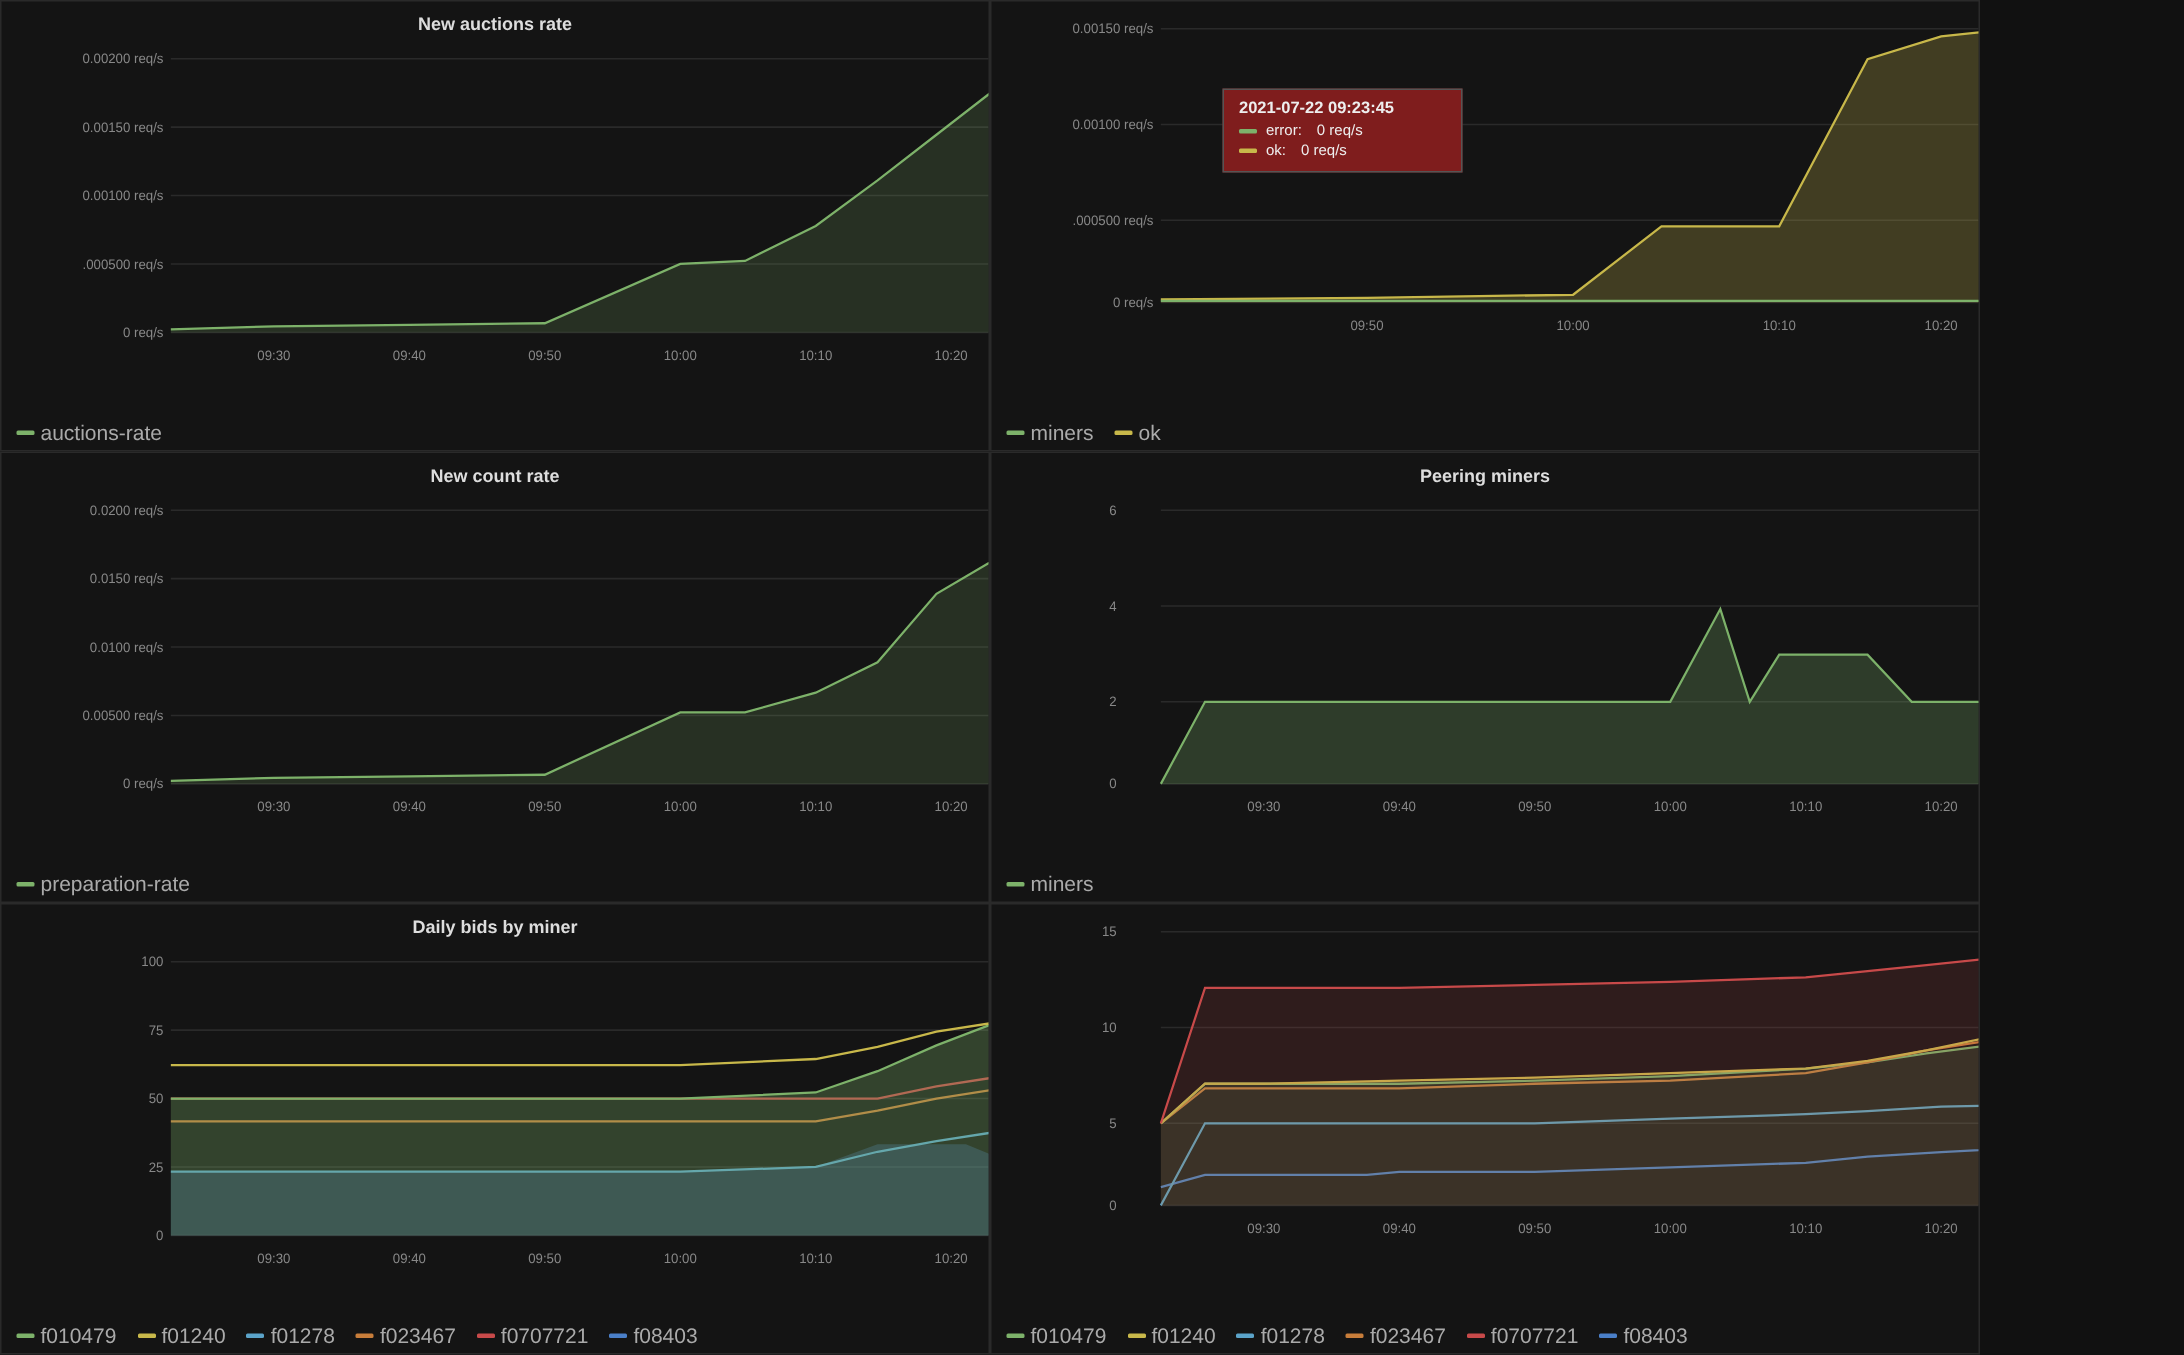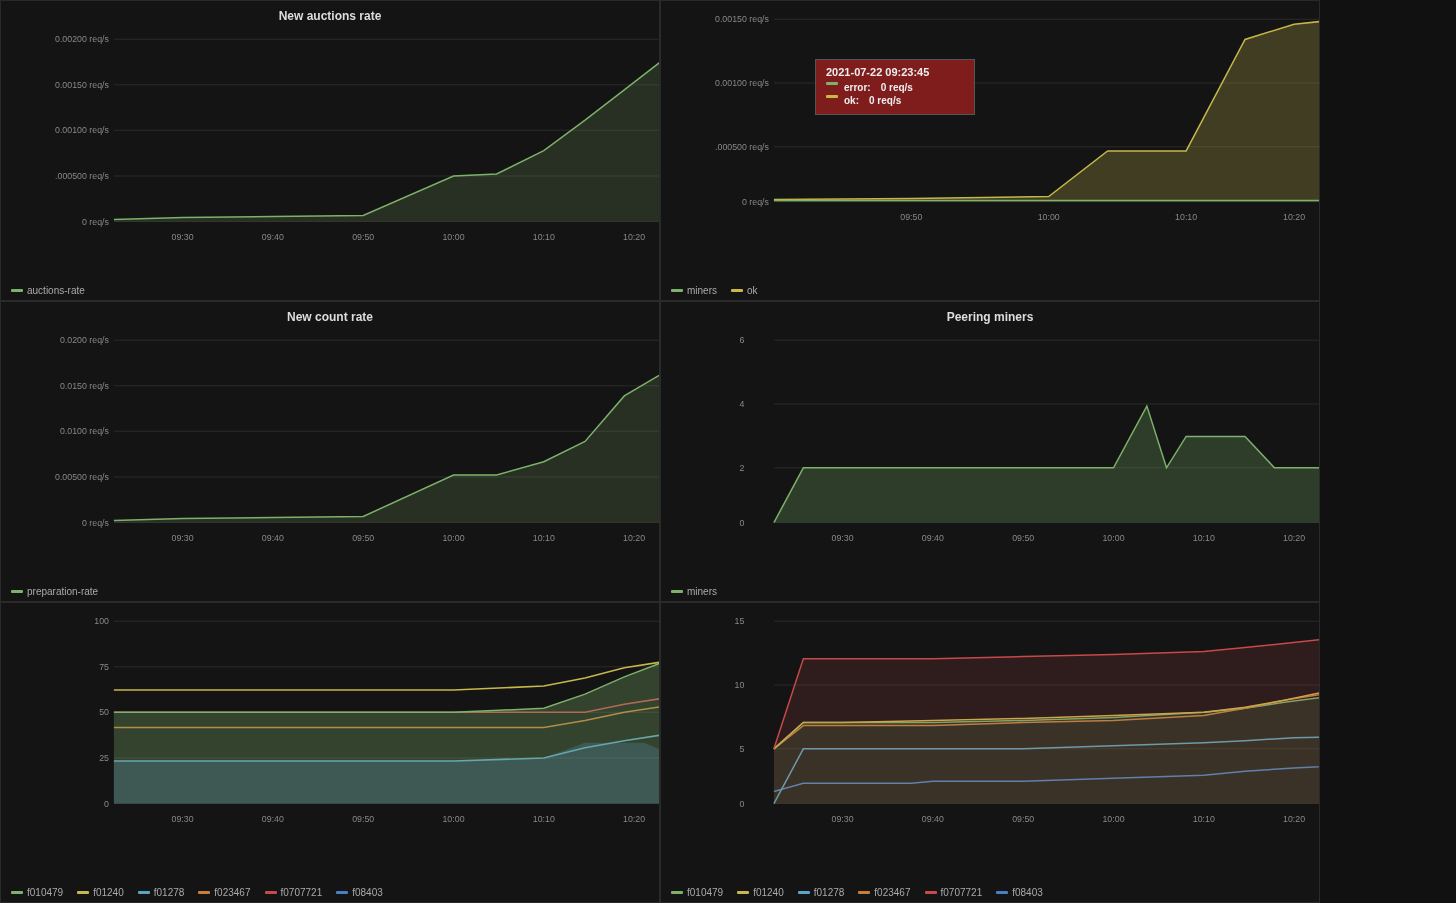--- a/index.html
+++ b/index.html
@@ -39,21 +39,21 @@
       width: 100%;
       height: calc(100% - 40px);
       margin-left: 44px;
     }
     .legend {
       position: absolute;
       bottom: 4px;
       left: 10px;
       display: flex;
       gap: 14px;
-      font-size: 10px;
+      font-size: 14px;
       color: #aaa;
     }
     .legend-item {
       display: flex;
       align-items: center;
       gap: 4px;
     }
     .legend-dot {
       width: 12px;
       height: 3px;
@@ -84,24 +84,23 @@
       color: #eee;
       pointer-events: none;
     }
     .tooltip-box .tooltip-title {
       font-weight: bold;
       margin-bottom: 4px;
       font-size: 11px;
     }
     .tooltip-row {
       display: flex;
-      align-items: flex-start;
+      align-items: center;
       gap: 6px;
       margin-bottom: 2px;
-      font-weight: bold;
     }
     .chevron-icon {
       font-size: 10px;
       color: #aaa;
     }
   </style>
 </head>
 <body>
 
 <div class="dashboard">
@@ -251,20 +250,21 @@
     </div>
     <div class="legend">
       <div class="legend-item">
         <div class="legend-dot" style="background:#7db26a;"></div>
         <span>miners</span>
       </div>
     </div>
   </div>
 
   <div class="panel">
+    <div class="panel-title">Daily bids by miner</div>
     <div class="chart-area">
       <svg class="chart" viewBox="0 0 650 220" preserveAspectRatio="none">
         <line x1="60" y1="10" x2="645" y2="10" class="grid-line"></line>
         <line x1="60" y1="55" x2="645" y2="55" class="grid-line"></line>
         <line x1="60" y1="100" x2="645" y2="100" class="grid-line"></line>
         <line x1="60" y1="145" x2="645" y2="145" class="grid-line"></line>
         <line x1="60" y1="190" x2="645" y2="190" class="grid-line"></line>
         <text x="55" y="13" class="y-label" text-anchor="end">100</text>
         <text x="55" y="58" class="y-label" text-anchor="end">75</text>
         <text x="55" y="103" class="y-label" text-anchor="end">50</text>

